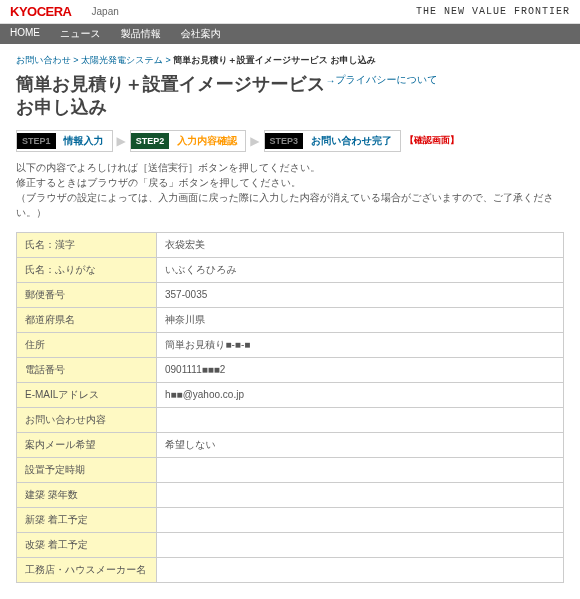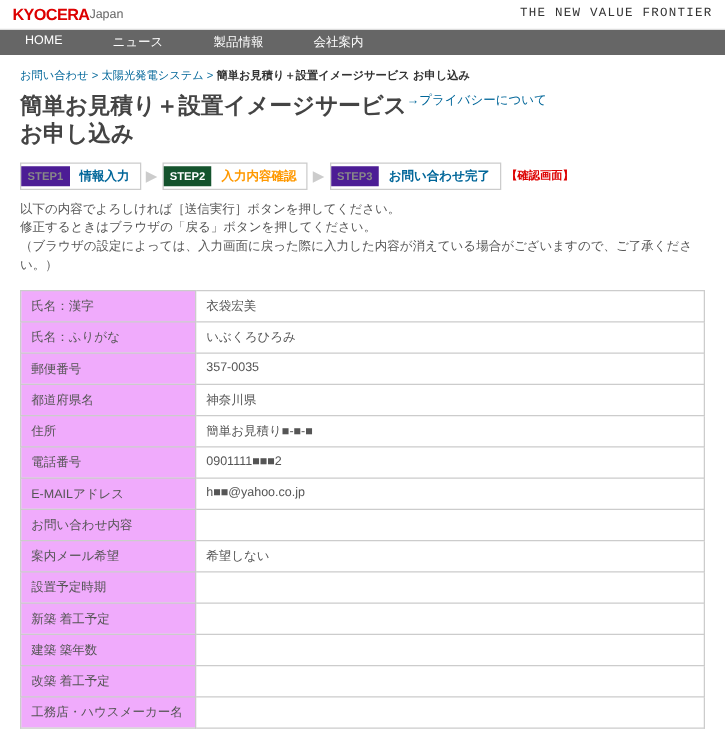--- a/index.html
+++ b/index.html
@@ -1,42 +1,42 @@
 <!DOCTYPE html>
 <html><head>
 <meta charset="utf-8">
 <style>
 *{margin:0;padding:0;box-sizing:border-box}
 body{font-family:"MS PGothic","Hiragino Kaku Gothic Pro",sans-serif;font-size:11px;background:#fff;width:580px;color:#333}
 .header{display:flex;align-items:center;justify-content:space-between;padding:4px 10px;border-bottom:1px solid #ddd}
-.logo{display:flex;align-items:center;gap:0}
+.logo{display:flex;align-items:center;gap:20px}
 .logo-mark{color:#d00;font-weight:bold;font-size:13px;letter-spacing:-0.5px}
 .logo-sub{font-size:10px;color:#666}
 .tagline{font-size:10px;letter-spacing:1px;font-family:Liberation Mono, monospace}
 .gnav{background:#666;color:#fff;display:flex;gap:0;font-size:10px}
-.gnav a{color:#fff;text-decoration:none;padding:3px 20px}
+.gnav a{color:#fff;text-decoration:none;padding:3px 10px}
 .content{padding:10px 16px}
 .breadcrumb{font-size:9px;color:#069;margin-bottom:6px}
 .breadcrumb a{color:#069;text-decoration:none}
 .breadcrumb b{color:#333;font-weight:bold}
 .title-row{display:flex;align-items:flex-start;margin-bottom:10px}
 h1{font-size:18px;color:#444;font-weight:bold;line-height:1.3}
 .privacy-link{font-size:10px;color:#069;text-decoration:none}
 .steps{display:flex;align-items:center;gap:4px;margin-bottom:8px}
 .step{border:1px solid #ccc;display:flex;align-items:center;font-size:10px;height:22px;background:#fff}
-.step-label{background:#4c1d95;padding:3px 5px;color:#888;font-weight:bold;font-size:9px}
+.step-label{background:#000000;padding:3px 5px;color:#888;font-weight:bold;font-size:9px}
 .step.active .step-label{background:#14532d;color:#fff}
 .step-text{padding:3px 8px;color:#069;font-weight:bold}
 .step.active .step-text{color:#f90}
 .arrow{color:#ccc;font-size:12px}
 .confirm-badge{color:#d00;font-size:9px;font-weight:bold}
 .note{font-size:10px;color:#555;line-height:1.5;margin-bottom:12px}
 .form-table{width:100%;border-collapse:collapse;border:1px solid #ccc}
 .form-table th,.form-table td{border:1px solid #ccc;padding:5px 8px;font-size:10px;text-align:left;font-weight:normal}
-.form-table th{background:#f0abfc;width:140px;color:#555}
+.form-table th{background:#fef9c3;width:140px;color:#555}
 .form-table td{background:#fff;color:#555}
 </style>
 </head>
 <body>
 
 <div class="header">
   <div class="logo">
     <span class="logo-mark">KYOCERA</span>
     <span class="logo-sub">Japan</span>
   </div>
@@ -121,25 +121,25 @@
         </tr>
         <tr>
           <th>案内メール希望</th>
           <td>希望しない</td>
         </tr>
         <tr>
           <th>設置予定時期</th>
           <td></td>
         </tr>
         <tr>
-          <th>新築 着工予定</th>
+          <th>建築 築年数</th>
           <td></td>
         </tr>
         <tr>
-          <th>建築 築年数</th>
+          <th>新築 着工予定</th>
           <td></td>
         </tr>
         <tr>
           <th>改築 着工予定</th>
           <td></td>
         </tr>
         <tr>
           <th>工務店・ハウスメーカー名</th>
           <td></td>
         </tr>

